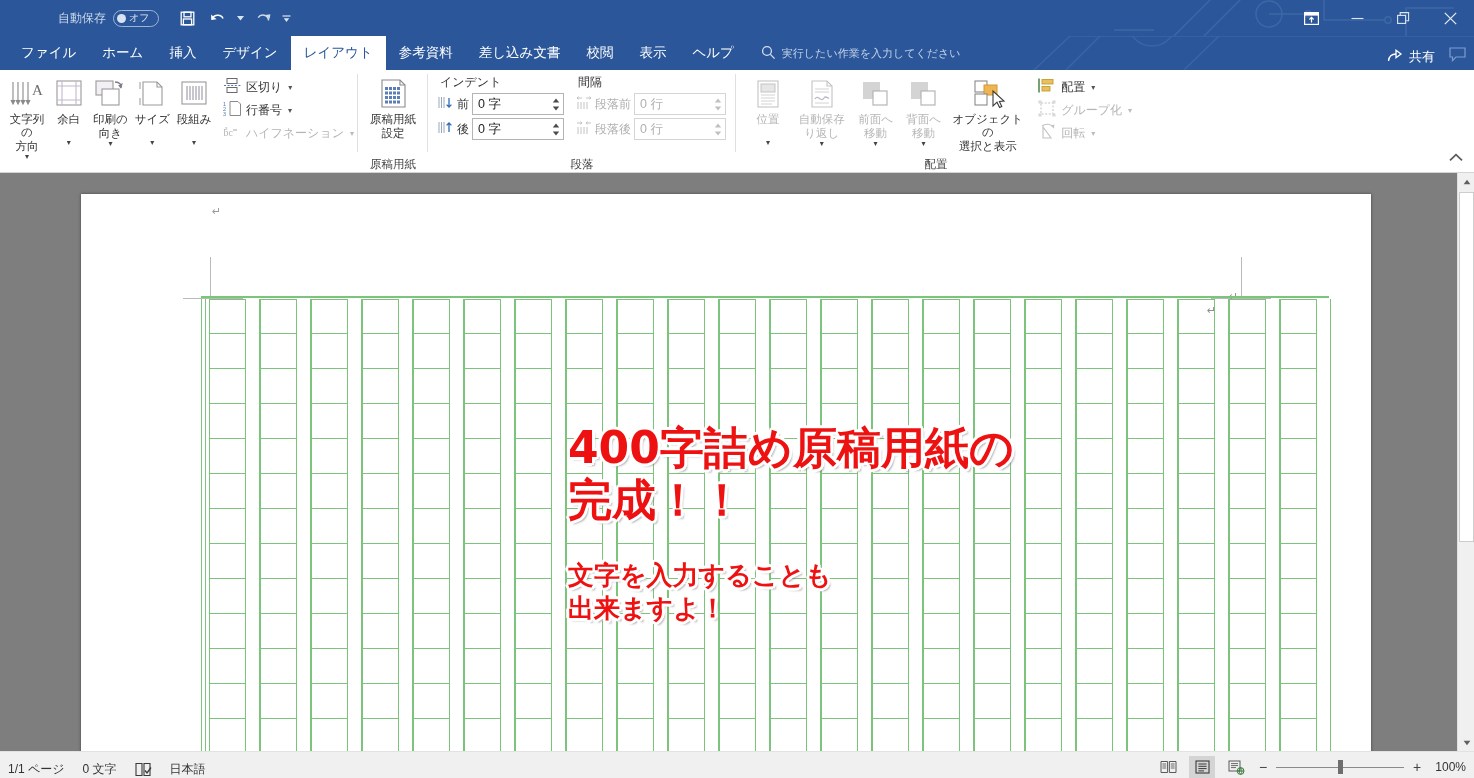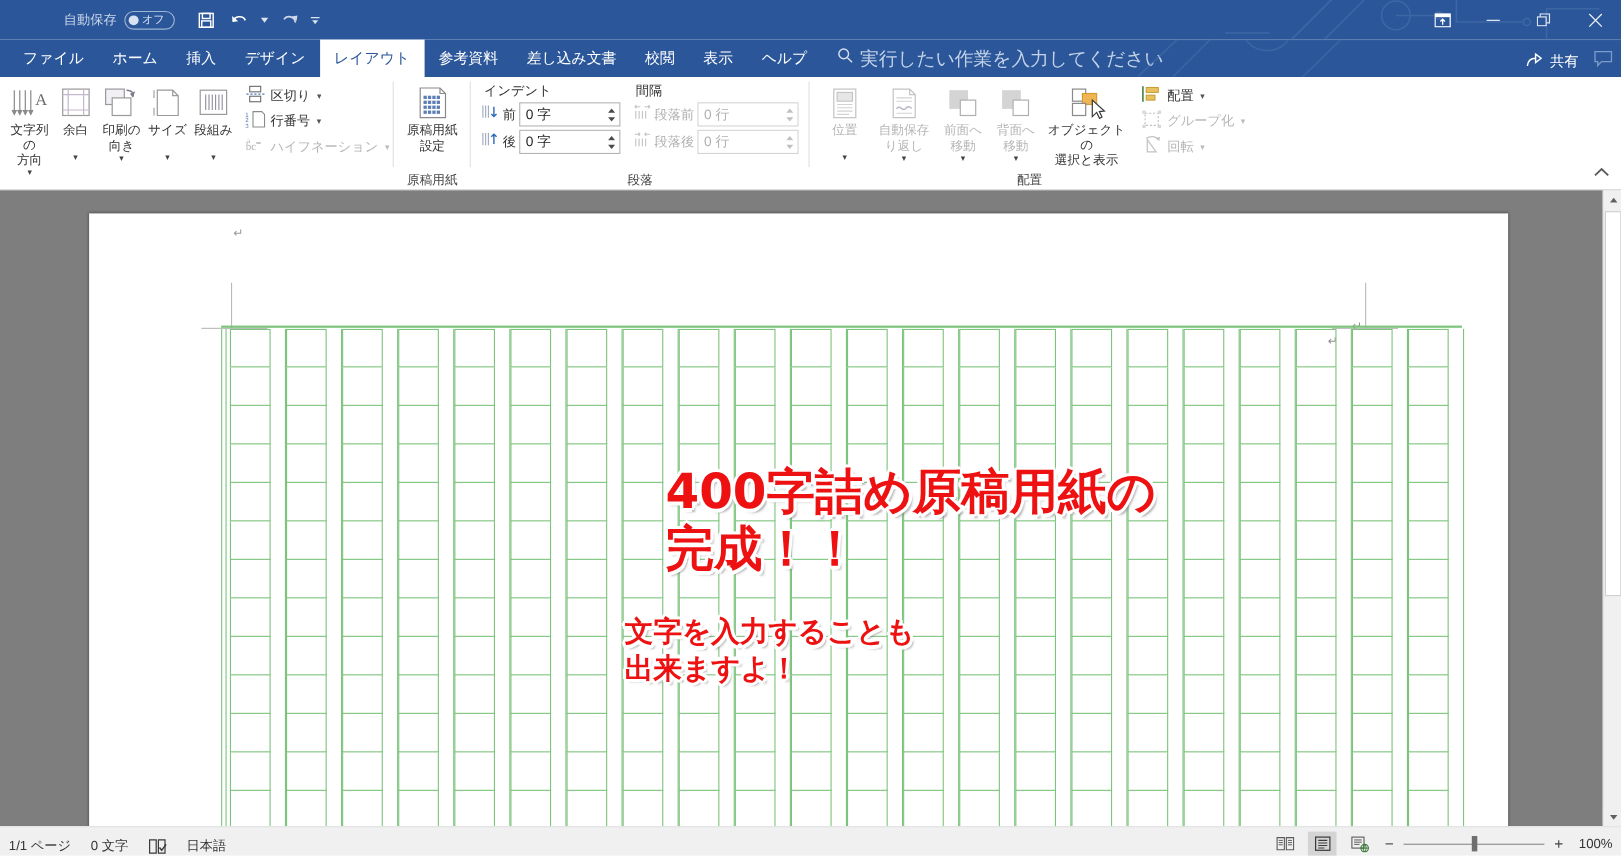--- a/index.html
+++ b/index.html
@@ -52,21 +52,21 @@
   }
   .tabrow .deco { position:absolute; top:0; right:0; width:440px; height:34px; overflow:hidden; opacity:.5; pointer-events:none;}
   .tab {
     height: 34px; padding: 0 13px; display: flex; align-items: center;
     font-size: 13.5px; color: #fff; white-space: nowrap;
   }
   .tab.first { margin-left: 8px; }
   .tab.active { background: #fff; color: #2b579a; }
   .tellme {
     display: flex; align-items: center; gap: 6px; margin-left: 14px;
-    height: 34px; color: #c3d2e8; font-size: 17px; white-space: nowrap;
+    height: 34px; color: #c3d2e8; font-size: 11px; white-space: nowrap;
   }
   .share-row {
     position: absolute; right: 8px; bottom: 4px; display: flex; align-items: center; gap: 14px;
   }
   .share {
     display: flex; align-items: center; gap: 6px; color: #fff; font-size: 13px;
   }
 
   
   .ribbon {
@@ -148,21 +148,21 @@
   .redtext {
     position: absolute; color: #ee1111; font-weight: 700;
     font-family: "DejaVu Sans", sans-serif;
     text-shadow:
       2px 0 0 #fff, -2px 0 0 #fff, 0 2px 0 #fff, 0 -2px 0 #fff,
       2px 2px 0 #fff, -2px 2px 0 #fff, 2px -2px 0 #fff, -2px -2px 0 #fff,
       3px 0 0 #fff, -3px 0 0 #fff, 0 3px 0 #fff, 0 -3px 0 #fff,
       3px 3px 2px rgba(120,120,120,.55);
     white-space: pre;
   }
-  .redtext.big { font-size: 44px; line-height: 52px; letter-spacing: 0px; padding-left: 37px; }
+  .redtext.big { font-size: 44px; line-height: 52px; letter-spacing: 0px; }
   .redtext.small { font-size: 26px; line-height: 33px; }
   .para-mark-right { position: absolute; font-size: 11px; color: #8d8d8d; }
 
   
   .vscroll {
     position: absolute; right: 0; top: 173px; width: 17px; height: 578px;
     background: #f0f0f0; border-left: 1px solid #e0e0e0;
   }
   .vs-btn { width: 17px; height: 17px; display: flex; align-items: center; justify-content: center; background:#f0f0f0;}
   .vs-btn.bot { position: absolute; bottom: 0; }

